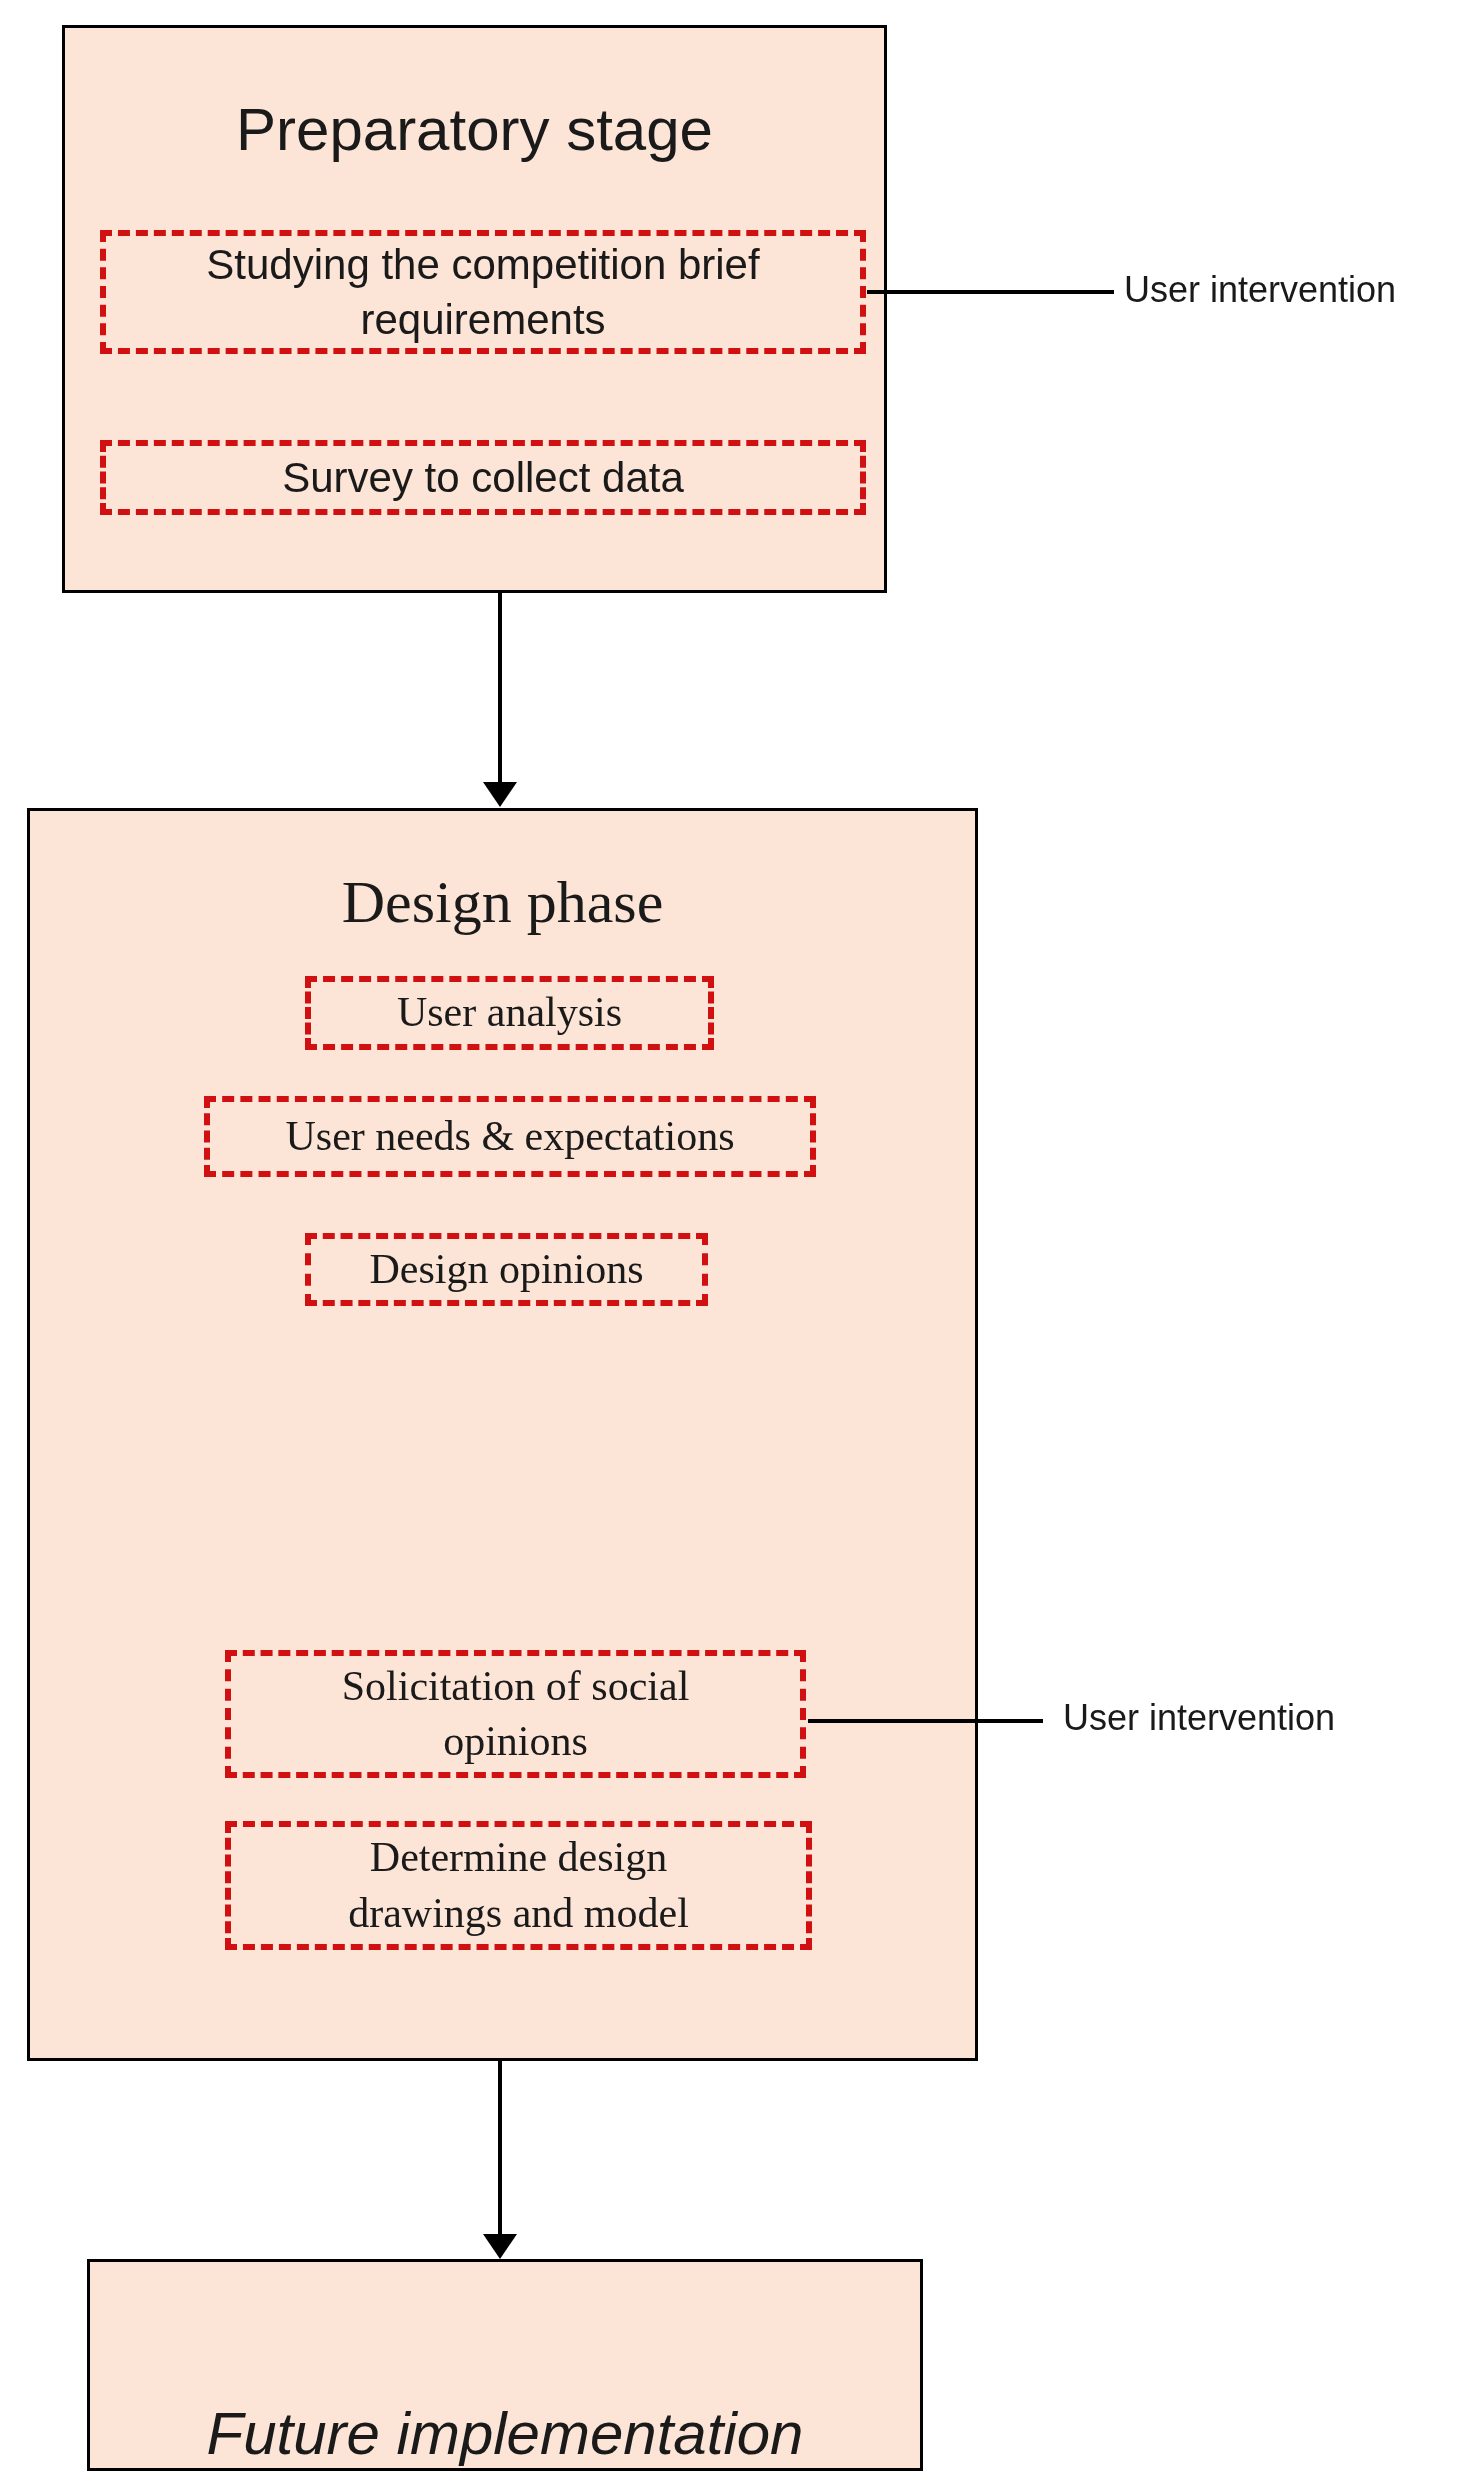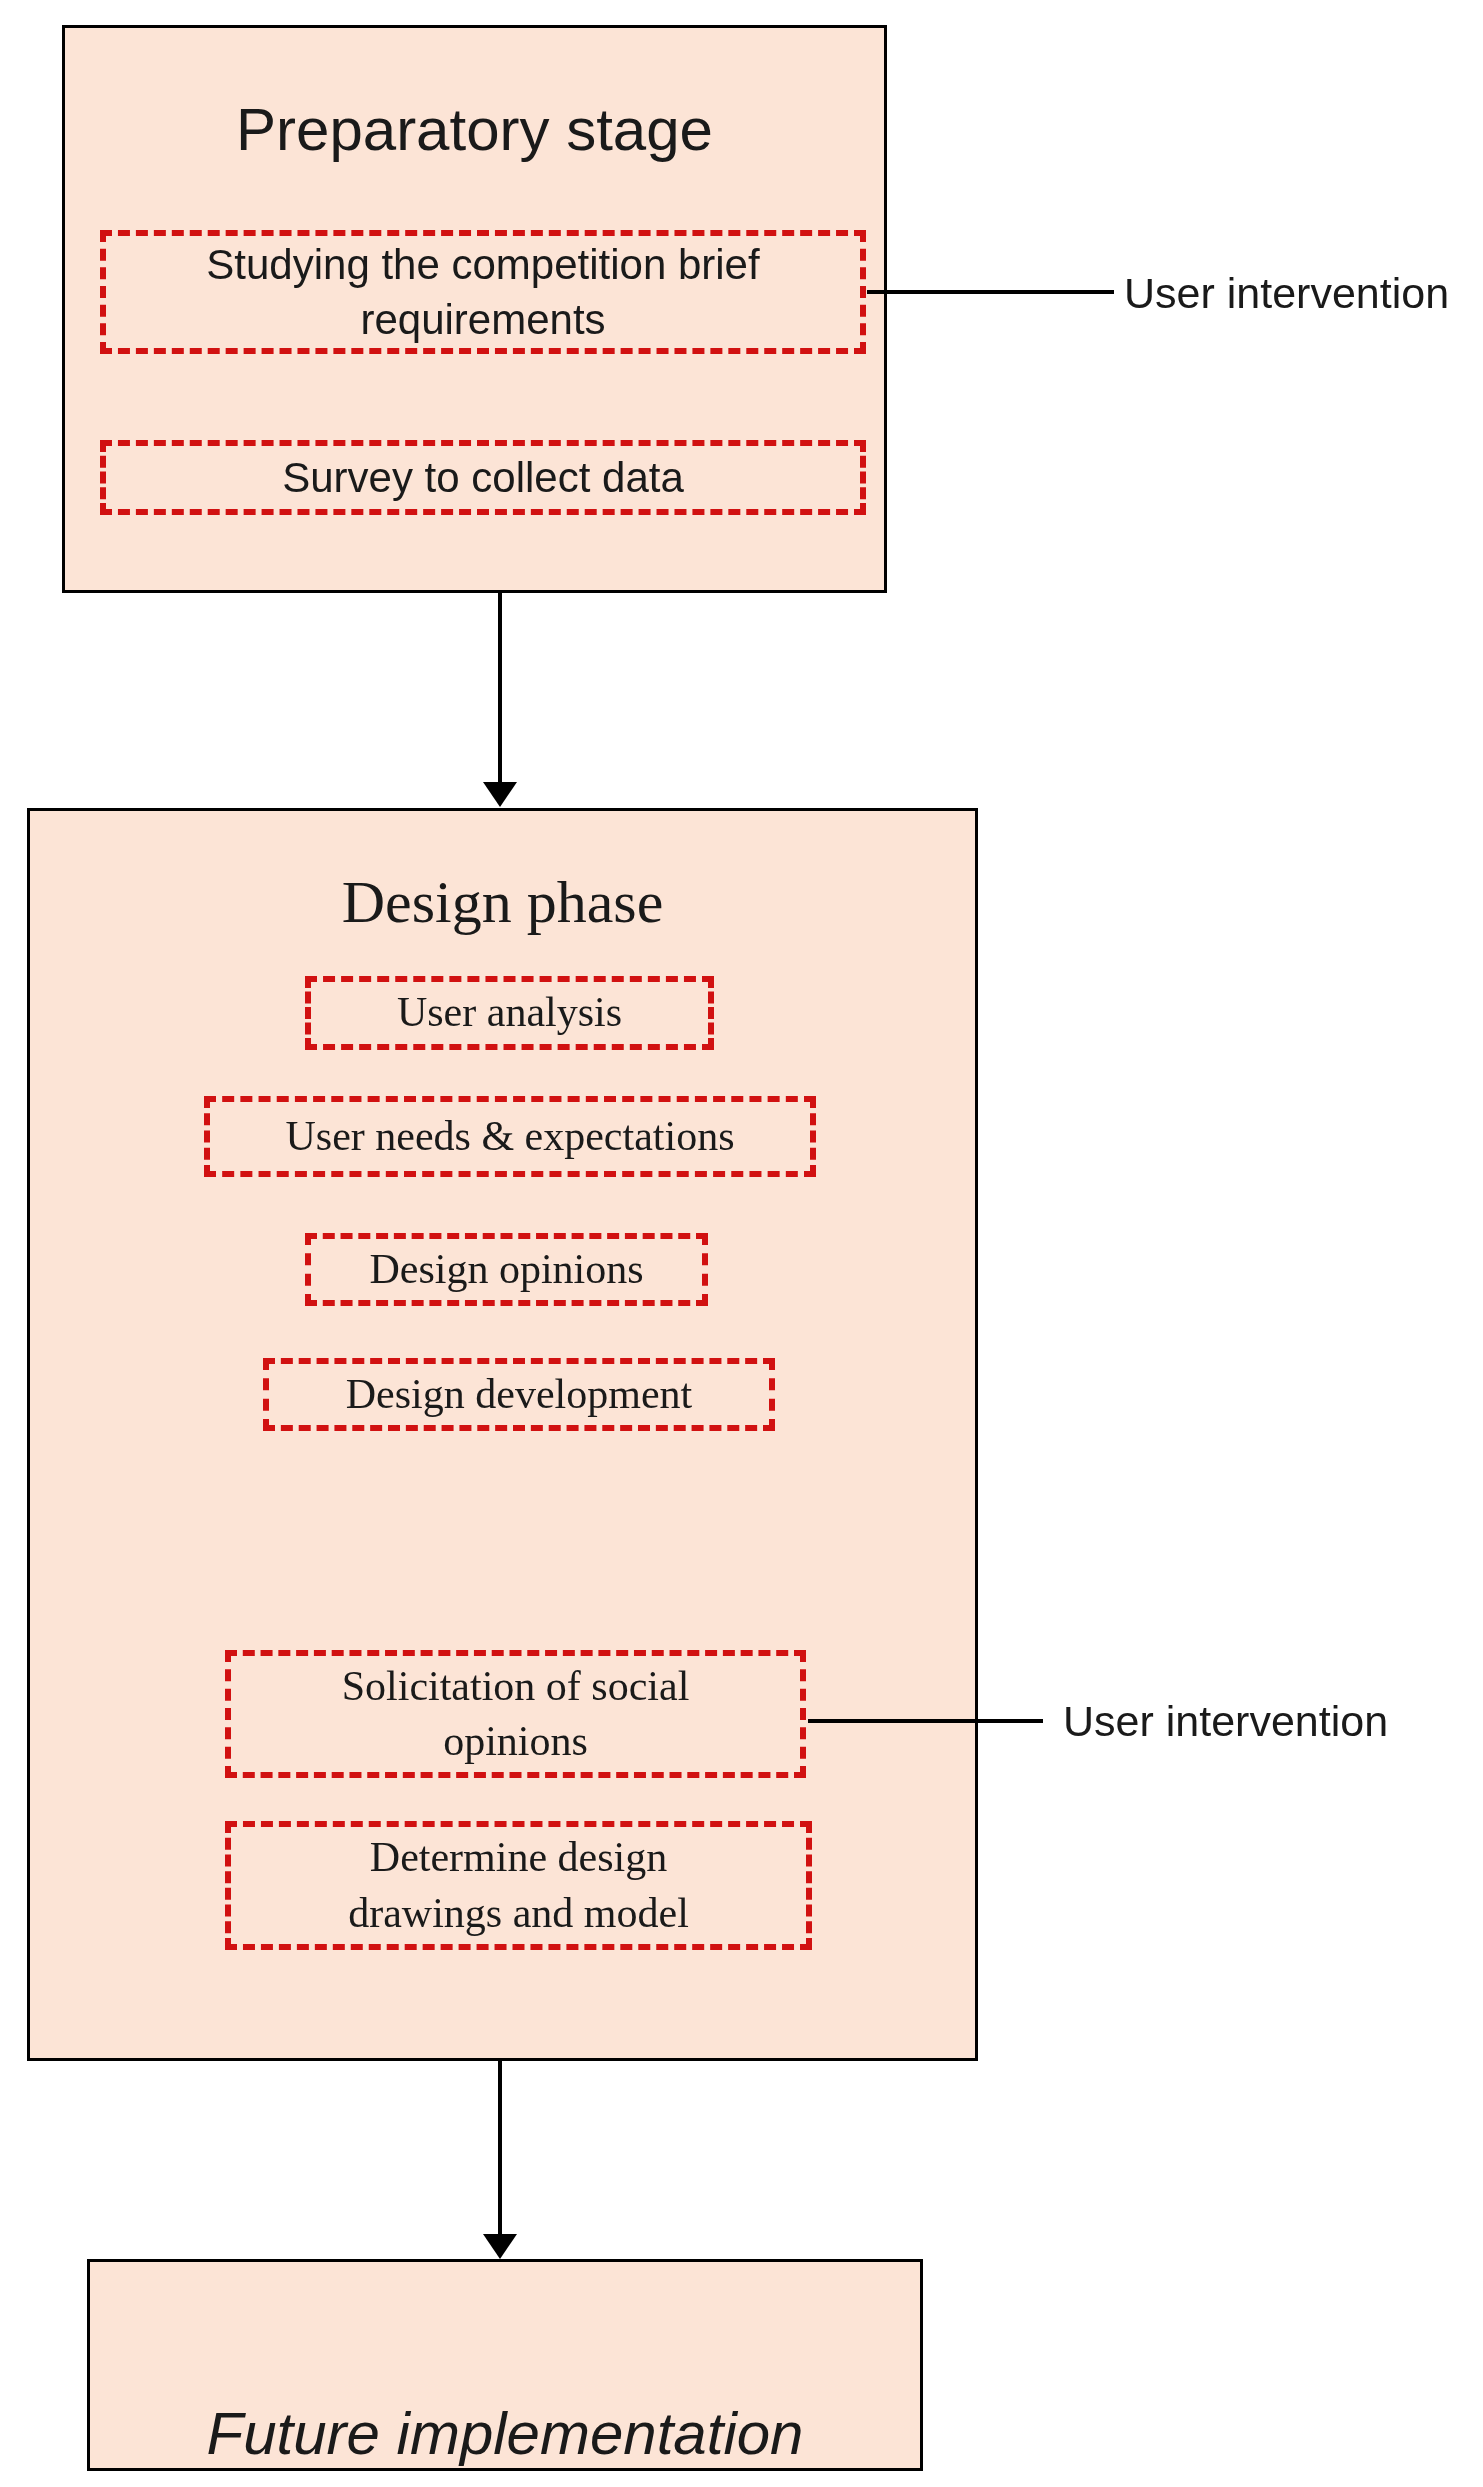--- a/index.html
+++ b/index.html
@@ -65,21 +65,21 @@
   }
   .arrow-head {
     position: absolute;
     width: 0; height: 0;
     border-left: 17px solid transparent;
     border-right: 17px solid transparent;
     border-top: 25.6px solid var(--connector);
   }
   .annotation-label {
     position: absolute;
-    font-size: 43px;
+    font-size: 36px;
     line-height: 1.15;
     white-space: nowrap;
     color: var(--text);
   }
 
   
   #stage-prep { left: 62px; top: 25px; width: 825px; height: 568px; }
   #stage-prep .stage-title { top: 67px; }
   #step-brief  { left: 35px;  top: 202px; width: 766px; height: 124px; }
   #step-survey { left: 35px;  top: 412px; width: 766px; height: 75px; }
@@ -144,23 +144,20 @@
     <h2 class="stage-title">Design phase</h2>
     <div class="step" id="step-data-analysis">
       <span class="step-label">User analysis</span>
     </div>
     <div class="step" id="step-user-needs">
       <span class="step-label">User needs &amp; expectations</span>
     </div>
     <div class="step" id="step-design-concept">
       <span class="step-label">Design opinions</span>
     </div>
-    <div class="step" id="step-design-development">
-      <span class="step-label">Design development</span>
-    </div>
     <div class="step" id="step-solicitation">
       <span class="step-label">Solicitation of social
 opinions</span>
     </div>
     <div class="step" id="step-determine">
       <span class="step-label">Determine design
 drawings and model</span>
     </div>
   </section>
 

